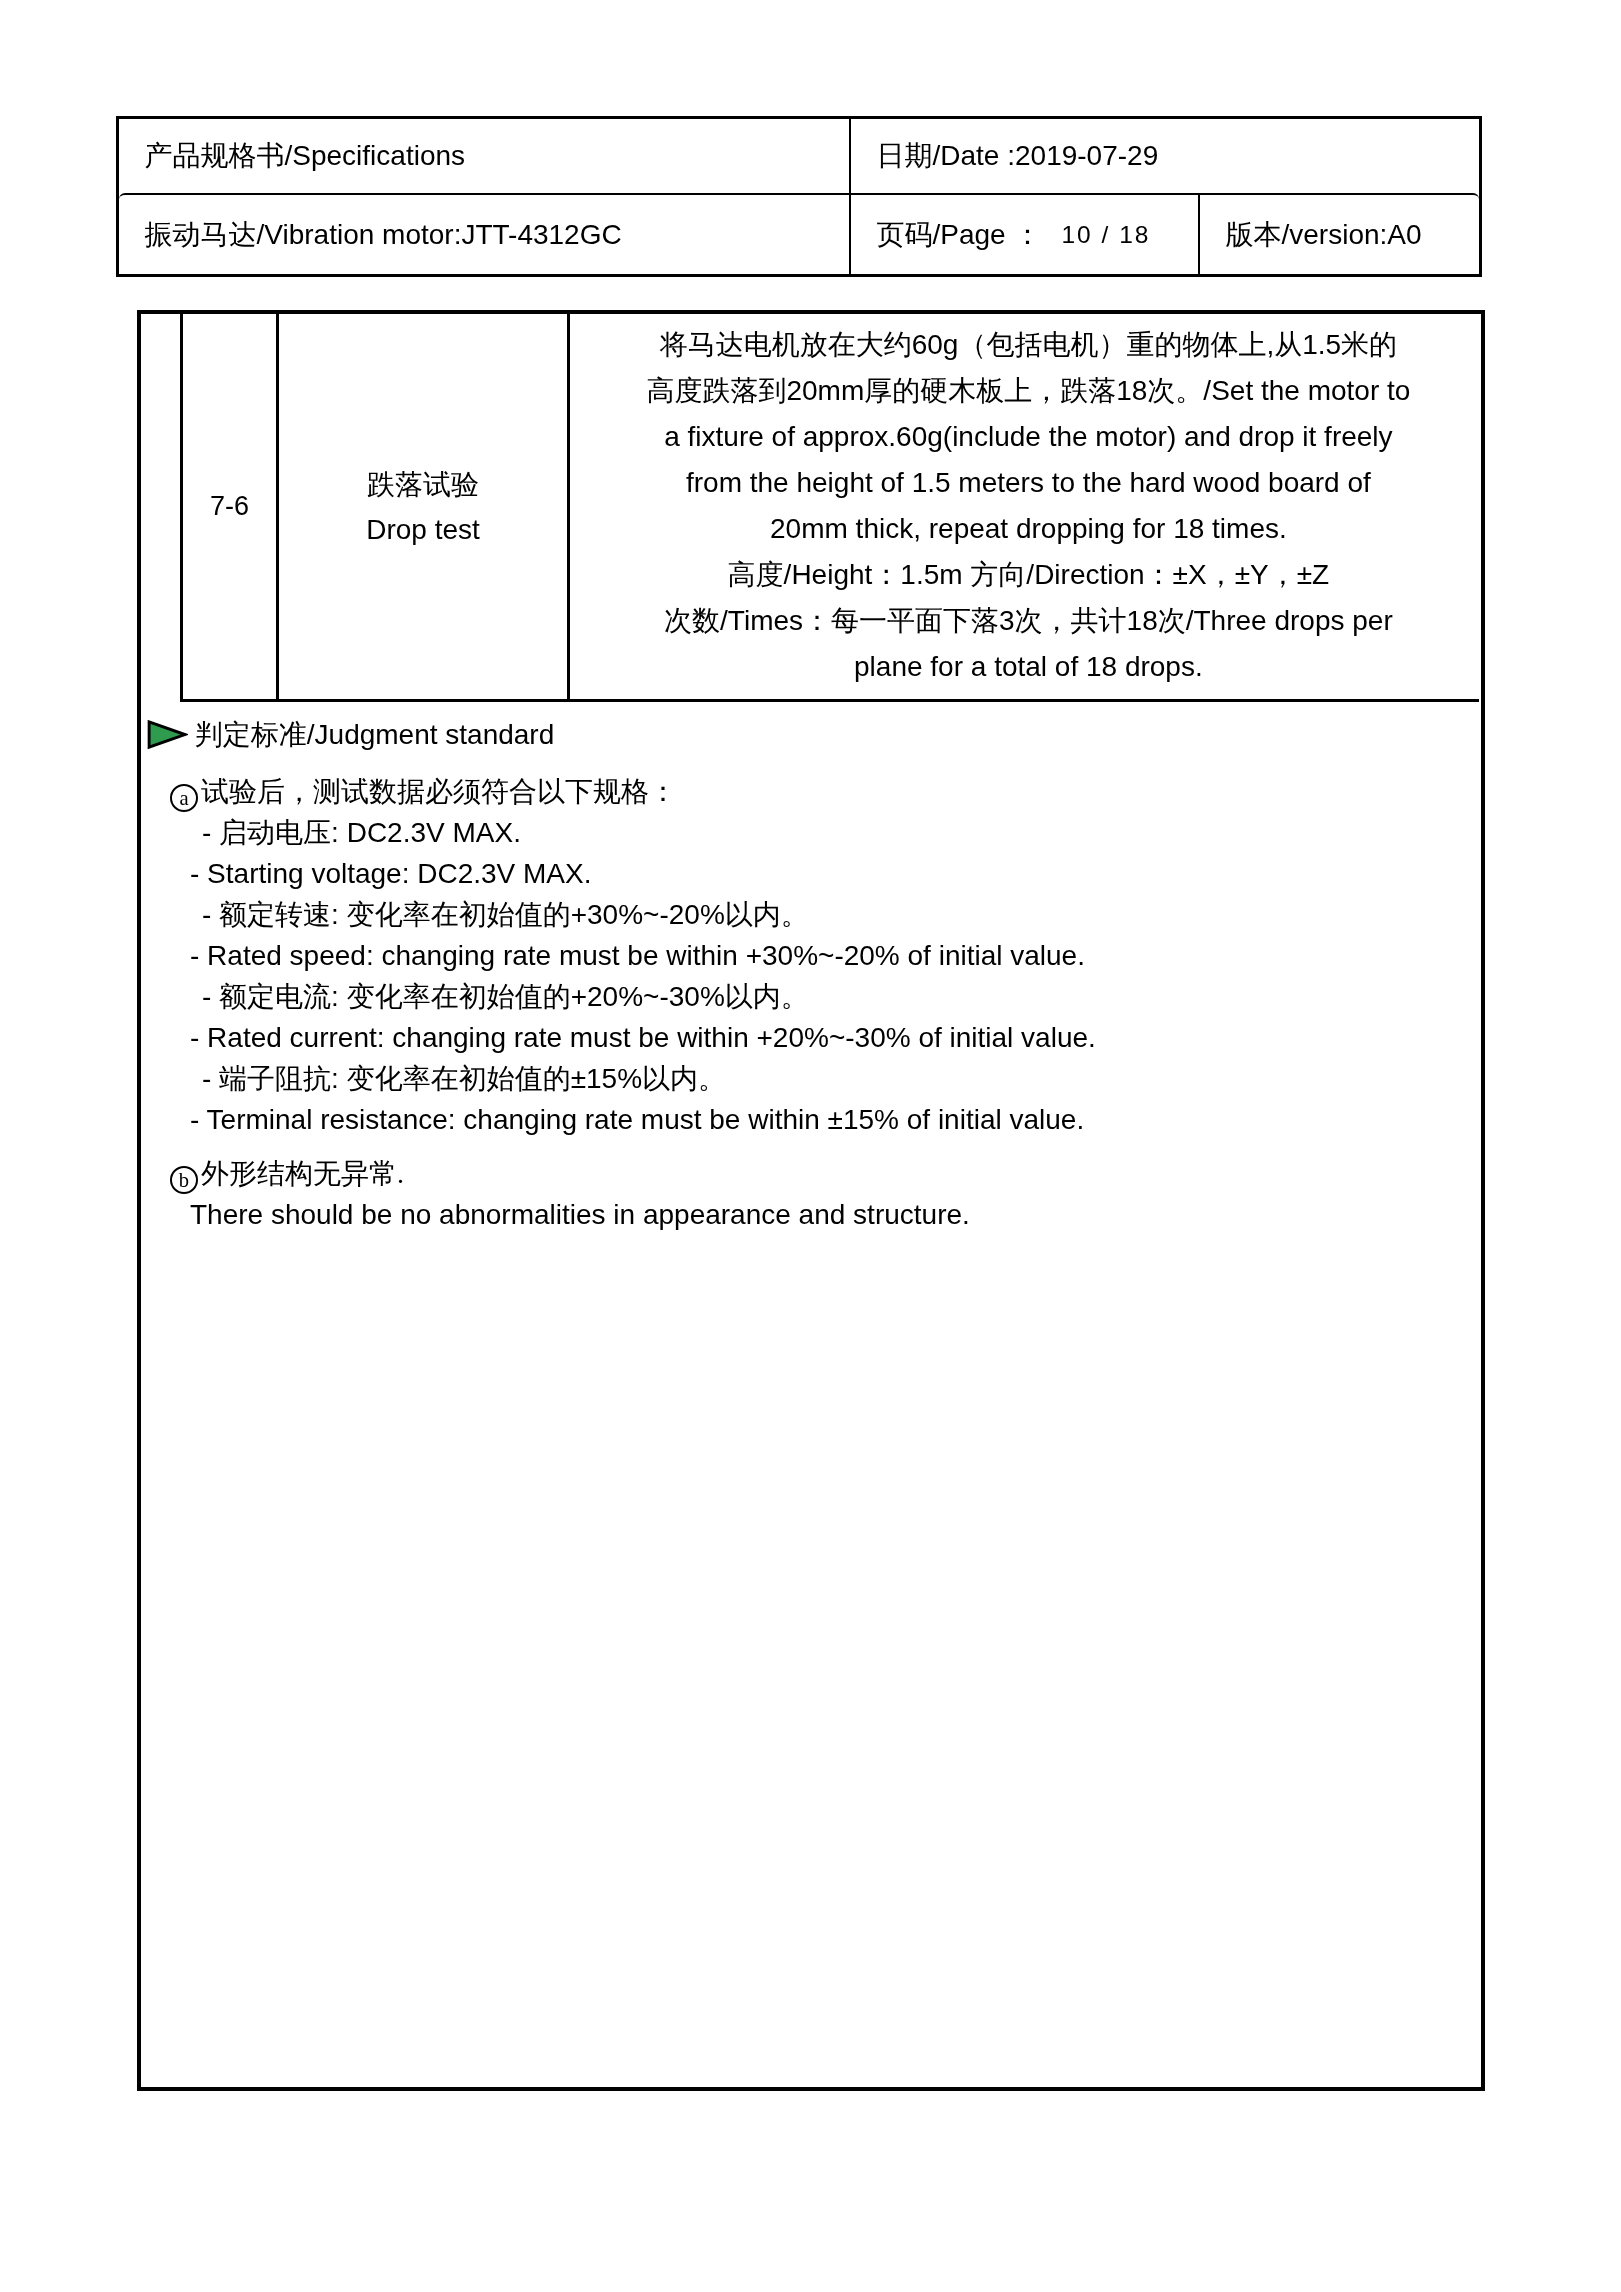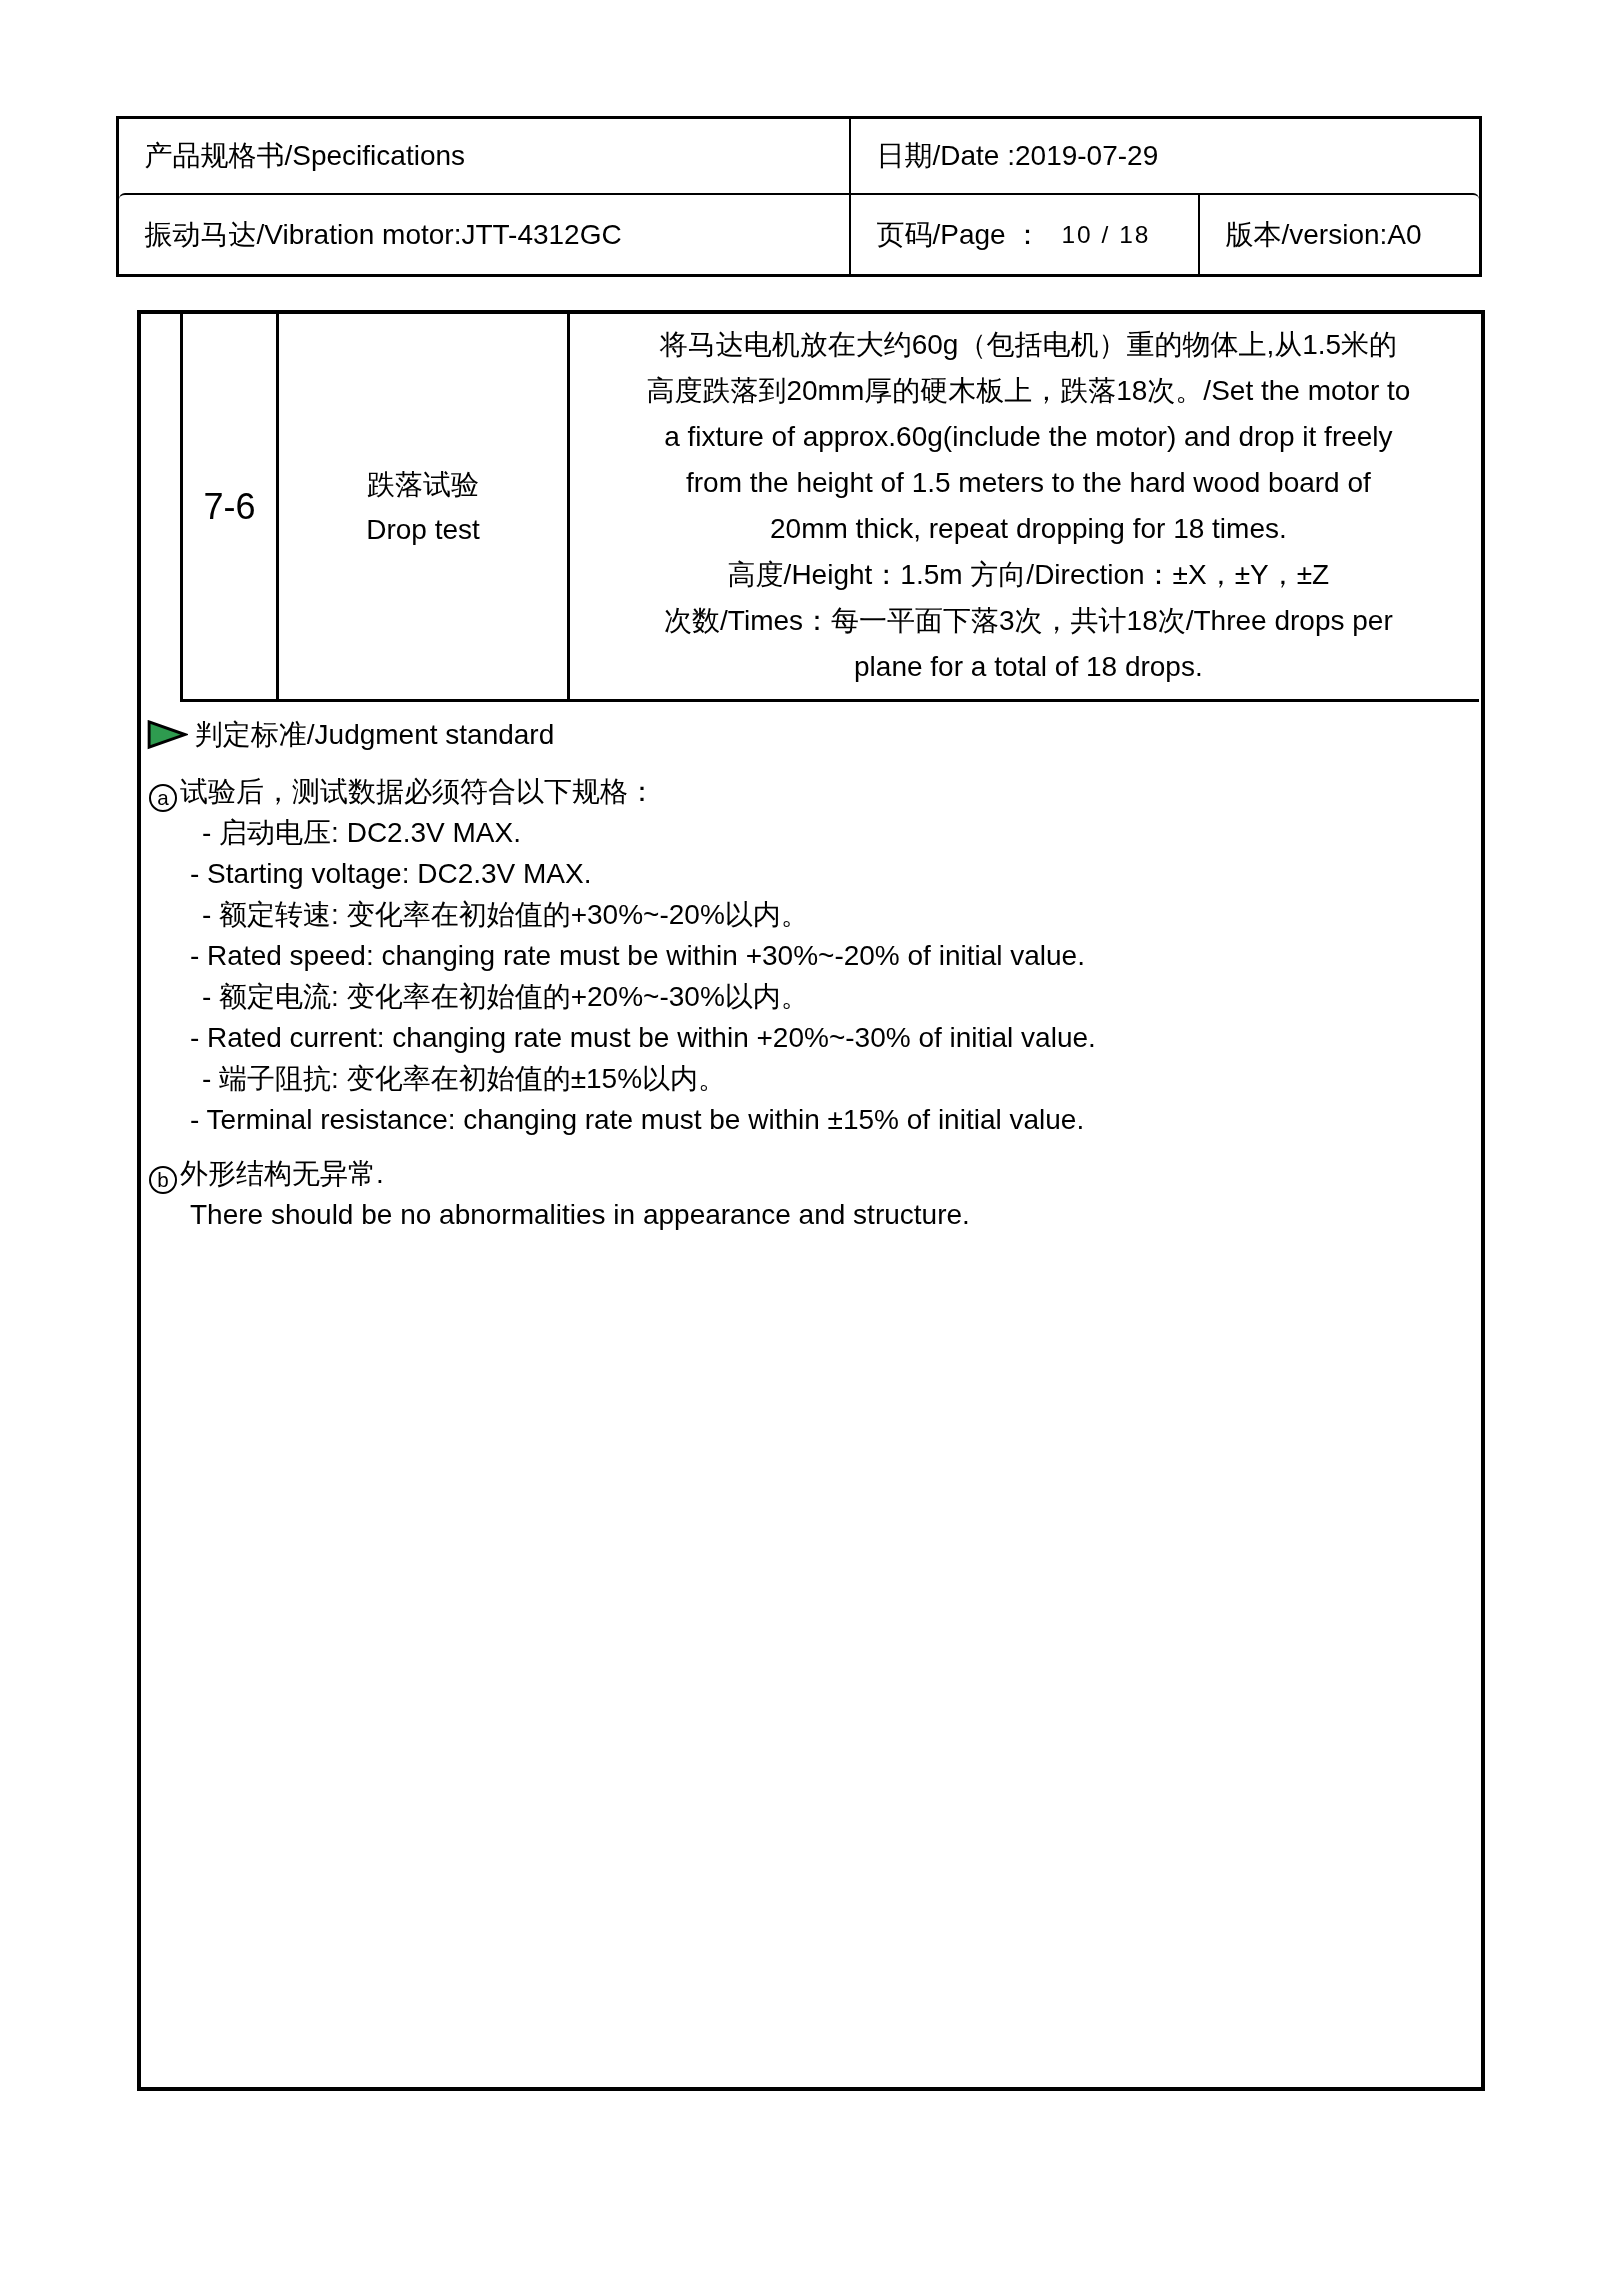--- a/index.html
+++ b/index.html
@@ -58,21 +58,21 @@
     display: flex;
     border-left: 3.9px solid #000;
     border-bottom: 3.9px solid #000;
     box-sizing: border-box;
     overflow: hidden;
   }
   .col-index {
     width: 96px;
     border-right: 3.9px solid #000;
     display: flex; align-items: center; justify-content: center;
-    font-size: 36px;
+    font-size: 27px;
     box-sizing: border-box;
   }
   .col-name {
     width: 291px;
     border-right: 3.9px solid #000;
     display: flex; flex-direction: column;
     align-items: center; justify-content: center;
     font-size: 28px; line-height: 45px;
     box-sizing: border-box;
     overflow: hidden;
@@ -90,21 +90,21 @@
   
   .judgment {
     position: absolute;
     left: 0; top: 400px;
     width: 100%;
     font-size: 28px;
   }
   .j-line { line-height: 41px; white-space: nowrap; overflow: hidden; }
   .j-heading { padding-left: 5.9px; display: flex; align-items: center; }
   .tri-icon { margin-right: 6.9px; flex: 0 0 auto; }
-  .j-item { padding-left: 8px; margin-top: 15.7px; }
+  .j-item { padding-left: 29px; margin-top: 15.7px; font-family: Liberation Serif, serif; }
   .j-item-b { margin-top: 13.7px; }
   .j-en { padding-left: 49px; }
   .j-bullet-cn { padding-left: 61px; }
   .j-bullet-en { padding-left: 49px; }
   .circ {
     display: inline-block;
     width: 28px; height: 28px;
     border: 2px solid #000;
     border-radius: 50%;
     text-align: center;

